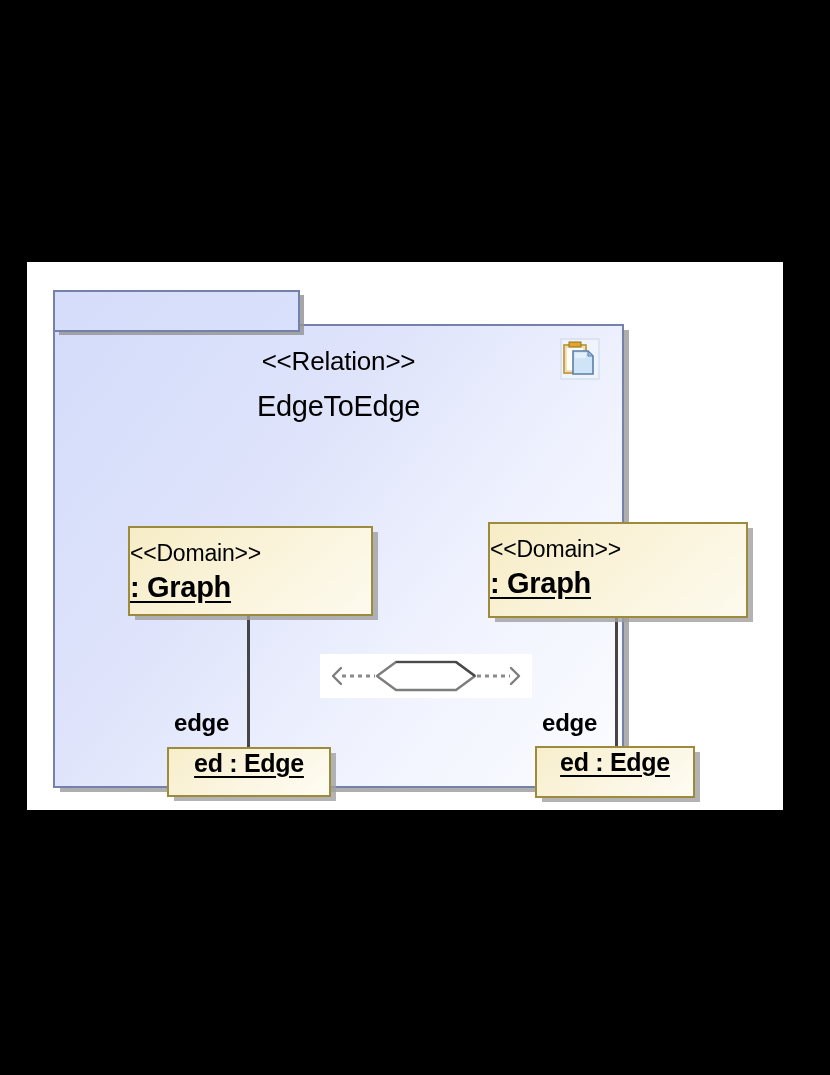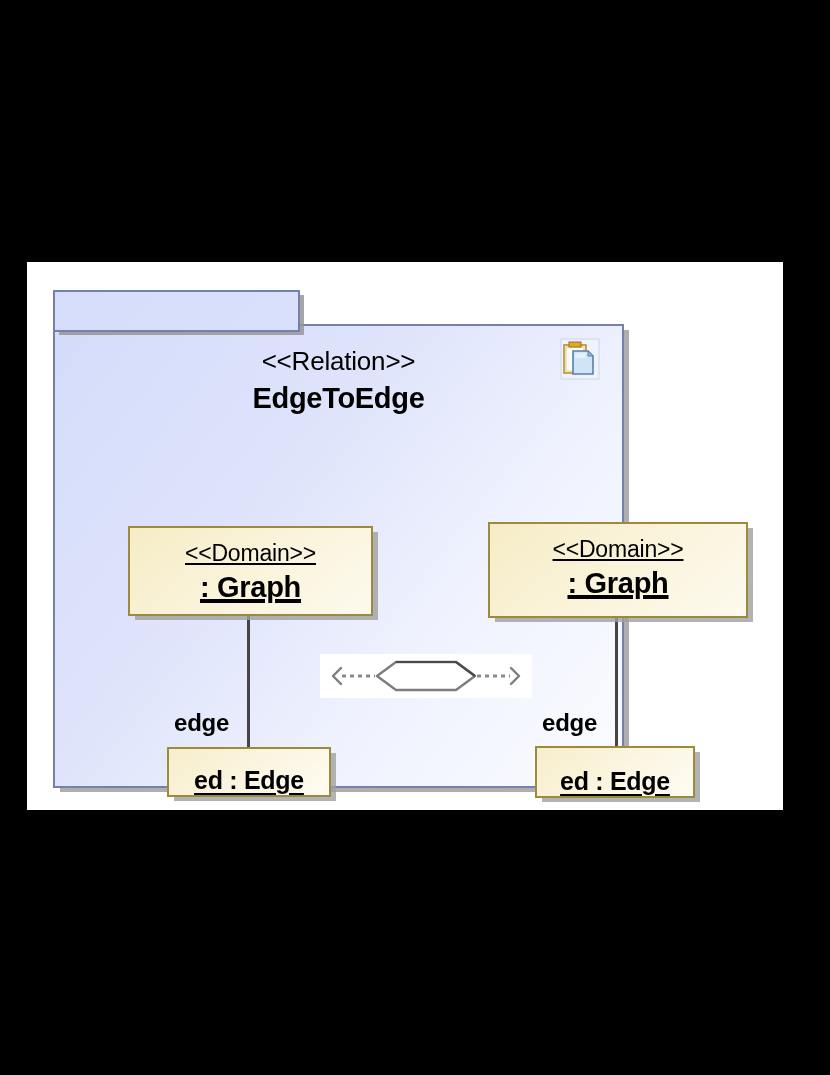--- a/index.html
+++ b/index.html
@@ -62,46 +62,45 @@
     color: #000000;
     z-index: 4;
   }
   .stereotype-rel {
     font-size: 26px;
     font-weight: 400;
     letter-spacing: -0.2px;
   }
   .pkg-name {
     font-size: 29px;
-    font-weight: bold;
+    font-weight: normal;
     letter-spacing: -0.3px;
-    margin-top: 4px;
+    margin-top: 12px;
   }
 
   
   #clipboard-icon {
     position: absolute;
     right: 22px;
     top: 12px;
     width: 40px;
     height: 42px;
     z-index: 5;
   }
 
   
   .domain-box {
     position: absolute;
     background: linear-gradient(140deg, #f6ecc6 0%, #faf3d9 45%, #fdfaee 100%);
     border: 2px solid #9c8b3c;
     box-sizing: border-box;
     box-shadow: 6px 5px 0 -1px rgba(160,160,160,0.8);
-    text-align: center;
+    text-align: left;
     color: #000000;
     z-index: 6;
-    text-decoration: underline;
   }
   .domain-stereotype {
     font-size: 23px;
     font-weight: 400;
     margin-top: 12px;
     letter-spacing: -0.2px;
   }
   .domain-name {
     font-size: 29px;
     font-weight: bold;
@@ -114,21 +113,21 @@
   #domain-right { left: 433px; top: 196px; width: 260px; height: 96px; }
 
   
   .edge-box {
     position: absolute;
     background: linear-gradient(140deg, #f7eecb 0%, #fbf5e0 50%, #fefcf3 100%);
     border: 2px solid #9c8b3c;
     box-sizing: border-box;
     box-shadow: 6px 5px 0 -1px rgba(160,160,160,0.8);
     display: flex;
-    align-items: flex-end;
+    align-items: flex-start;
     justify-content: center;
     color: #000000;
     z-index: 6;
   }
   .edge-name {
     font-size: 25px;
     font-weight: bold;
     text-decoration: underline;
     text-underline-offset: 4px;
     letter-spacing: -0.3px;

